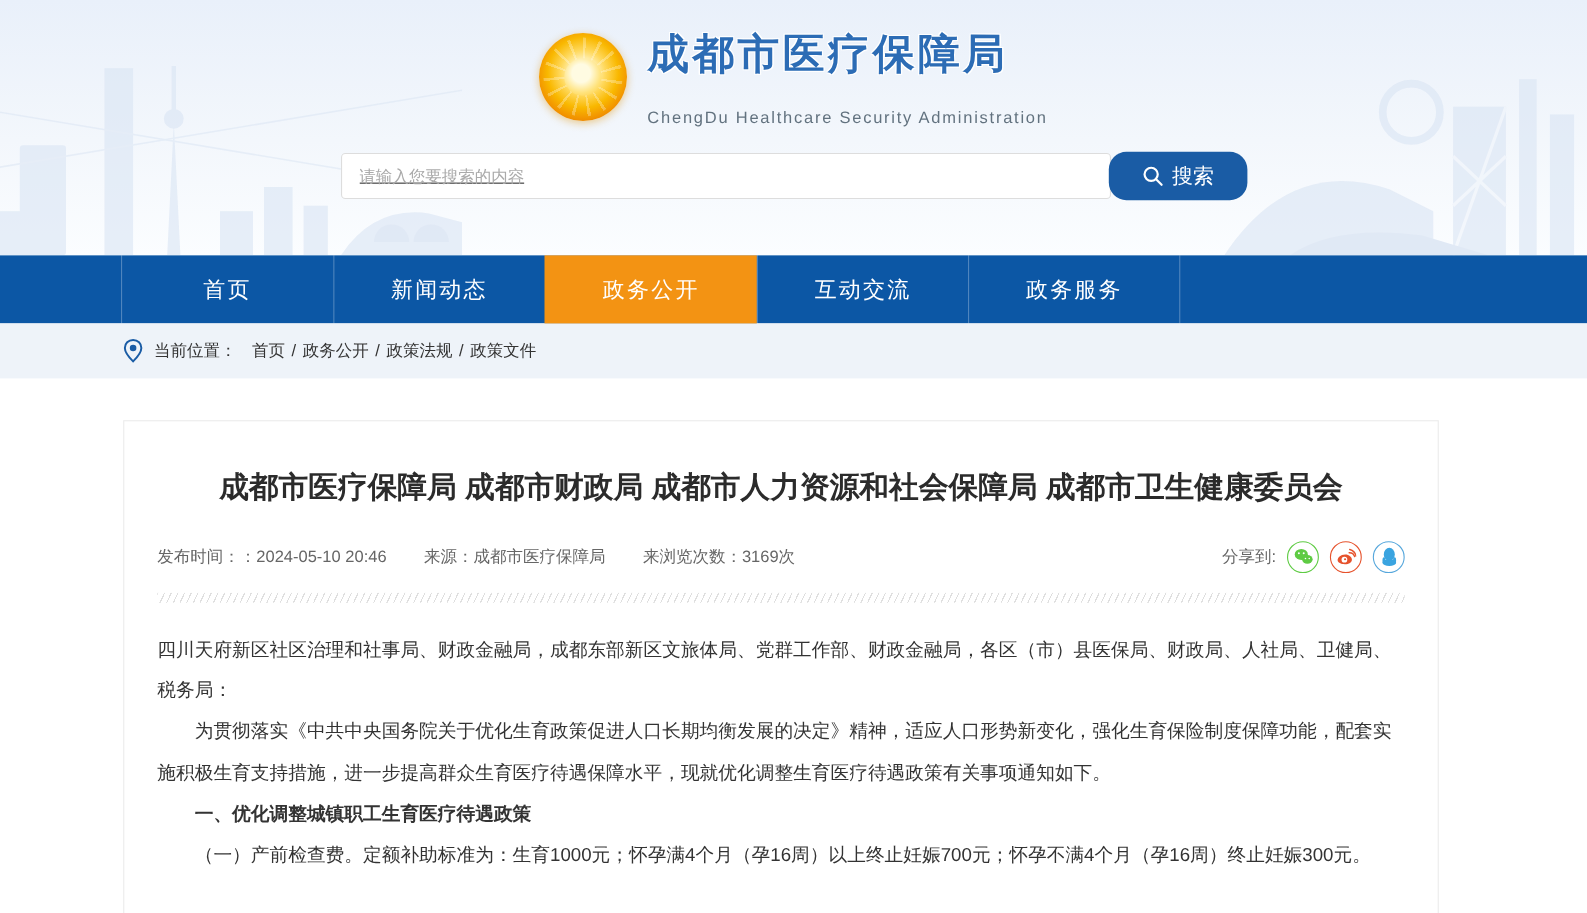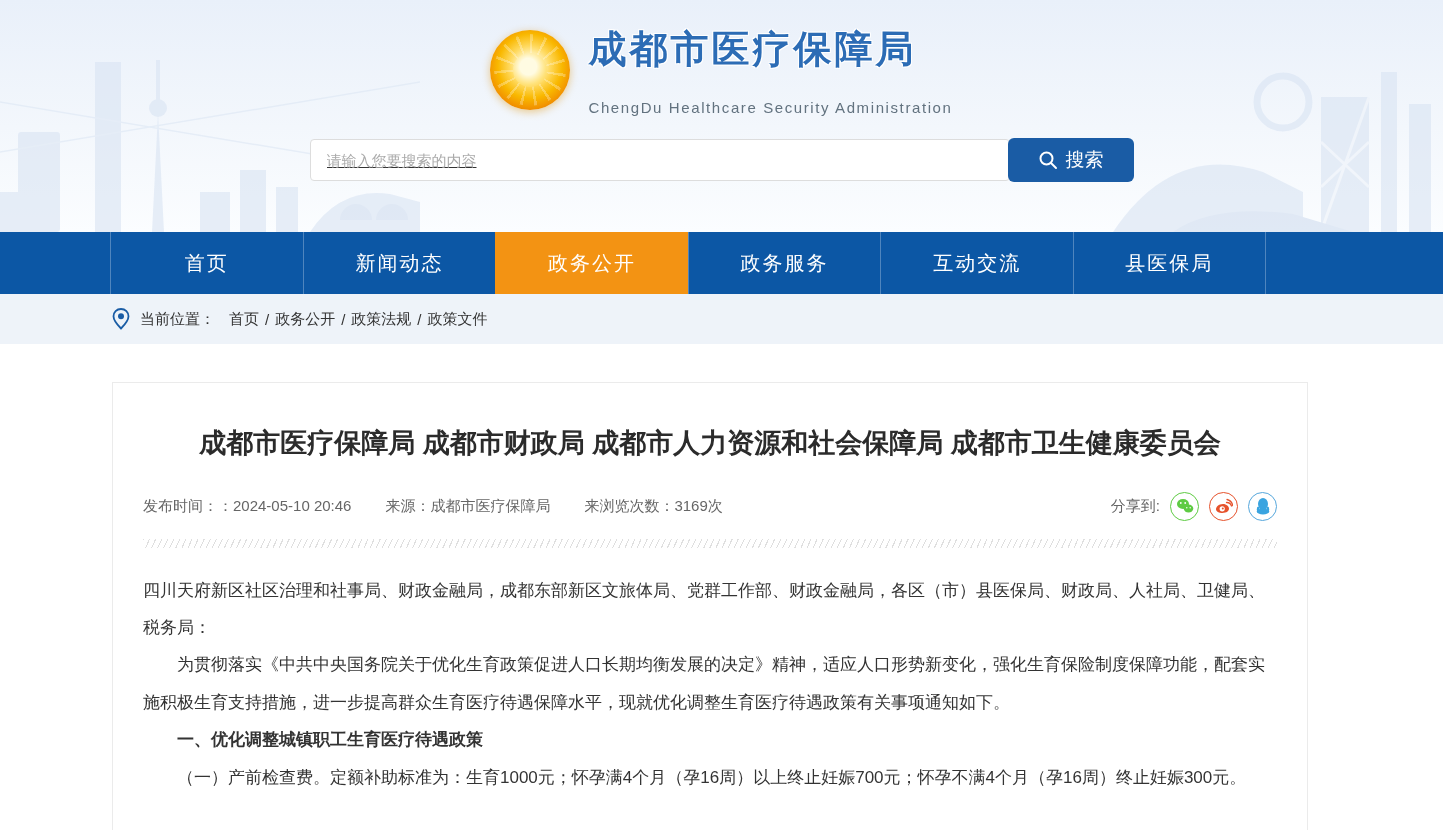--- a/index.html
+++ b/index.html
@@ -22,21 +22,21 @@
   .logo::after { content:""; position:absolute; inset:23px; border-radius:50%;
     background:radial-gradient(circle at 45% 40%, #fffbe2 0 30%, #ffe27a 65%, #ffc832 100%); }
   .site-title { font-size:38px; font-weight:bold; color:#2c6cb5; letter-spacing:3px;
     text-shadow:1px 1px 0 #fff,-1px -1px 0 #fff,1px -1px 0 #fff,-1px 1px 0 #fff; }
   .site-subtitle { font-size:15px; color:#62727f; letter-spacing:1.6px; margin-top:24px; }
   .search-row { position:relative; z-index:2; display:flex; justify-content:center; align-items:center; margin-top:22px; }
   .search-input { width:700px; height:42px; border:1px solid #ddd; border-radius:4px; background:#fff;
     padding:0 16px; font-size:15px; color:#333; outline:none;text-decoration:underline; }
   .search-input::placeholder { color:#aaa; }
   .search-btn { display:flex; align-items:center; justify-content:center; gap:8px; width:126px; height:44px;
-    margin-left:-2px; border:none; border-radius:6px; background:#1a5ca5; color:#fff; font-size:19px; cursor:pointer; }
+    margin-left:-2px; border:none; border-radius:16px; background:#1a5ca5; color:#fff; font-size:19px; cursor:pointer; }
 
   
   .nav { height:62px; background:#0c57a5; }
   .nav-inner { display:flex; height:62px; margin-left:110px; width:1156px; }
   .nav-item { width:192.6px; height:62px; display:flex; align-items:center; justify-content:center;
     color:#fff; font-size:20px; letter-spacing:2px; cursor:pointer; border-left:1px solid rgba(255,255,255,.28); }
   .nav-item:last-child { border-right:1px solid rgba(255,255,255,.28); }
   .nav-item.active { background:#f39313; border-left-color:transparent; }
 
   
@@ -123,23 +123,22 @@
         <span>搜索</span>
       </button>
     </div>
   </div>
 
   <div class="nav">
     <div class="nav-inner">
       <div class="nav-item">首页</div>
       <div class="nav-item">新闻动态</div>
       <div class="nav-item active">政务公开</div>
+      <div class="nav-item">互动交流</div>
       <div class="nav-item">政务服务</div>
-      <div class="nav-item">互动交流</div>
-      <div class="nav-item">县医保局</div>
     </div>
   </div>
 
   <div class="crumb-bar">
     <span class="pin">
       <svg width="18" height="22" viewBox="0 0 18 22">
         <path d="M9 1 C4.6 1 1.5 4.2 1.5 8.3 C1.5 13 9 20.5 9 20.5 S16.5 13 16.5 8.3 C16.5 4.2 13.4 1 9 1 Z" fill="none" stroke="#1a5ca5" stroke-width="1.8"></path>
         <circle cx="9" cy="8.3" r="3" fill="#1a5ca5"></circle>
       </svg>
     </span>

